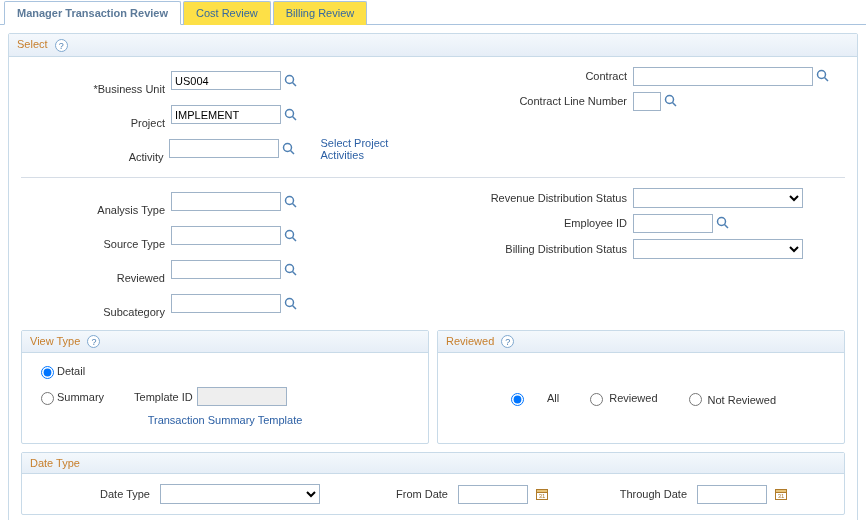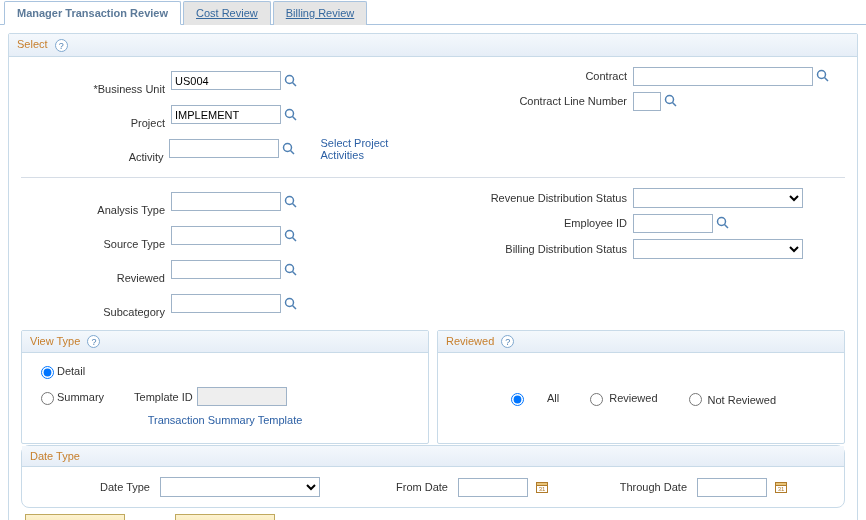--- a/index.html
+++ b/index.html
@@ -14,28 +14,27 @@
   }
   .tabs {
     display: flex;
     border-bottom: 1px solid #a9c3de;
     padding-left: 4px;
   }
   .tab {
     padding: 5px 12px 5px 12px;
     border: 1px solid #a9c3de;
     border-bottom: none;
-    background: #e5e5e5;
+    background: #fde047;
     color: #35689e;
     cursor: pointer;
     margin-right: 2px;
     position: relative;
     top: 1px;
     border-radius: 2px 2px 0 0;
-    text-decoration: underline;
   }
   .tab.active {
     background: #fff;
     color: #5c7a99;
     font-weight: bold;
     border-bottom: 1px solid #fff;
     text-decoration: none;
   }
   .page {
     padding: 8px 8px 12px 8px;
@@ -351,21 +350,21 @@
               </label>
               <label style="display:flex;align-items:flex-end;gap:3px;">
                 <input type="radio" name="rv" style="">
                 <span>Not Reviewed</span>
               </label>
             </div>
           </div>
         </div>
       </div>
 
-      <div class="inner-date-section" style="margin-top:1px;border-radius:8px;">
+      <div class="inner-date-section" style="margin-top:8px;">
         <div class="panel-header">
           <span>Date Type</span>
         </div>
         <div class="panel-body">
           <div class="date-row">
             <span class="label-dt">Date Type</span>
             <select style="width:160px;"><option></option></select>
 
             <span style="width:130px; text-align:right; padding-right:6px;">From Date</span>
             <input type="text" style="width: 70px;" value="">

